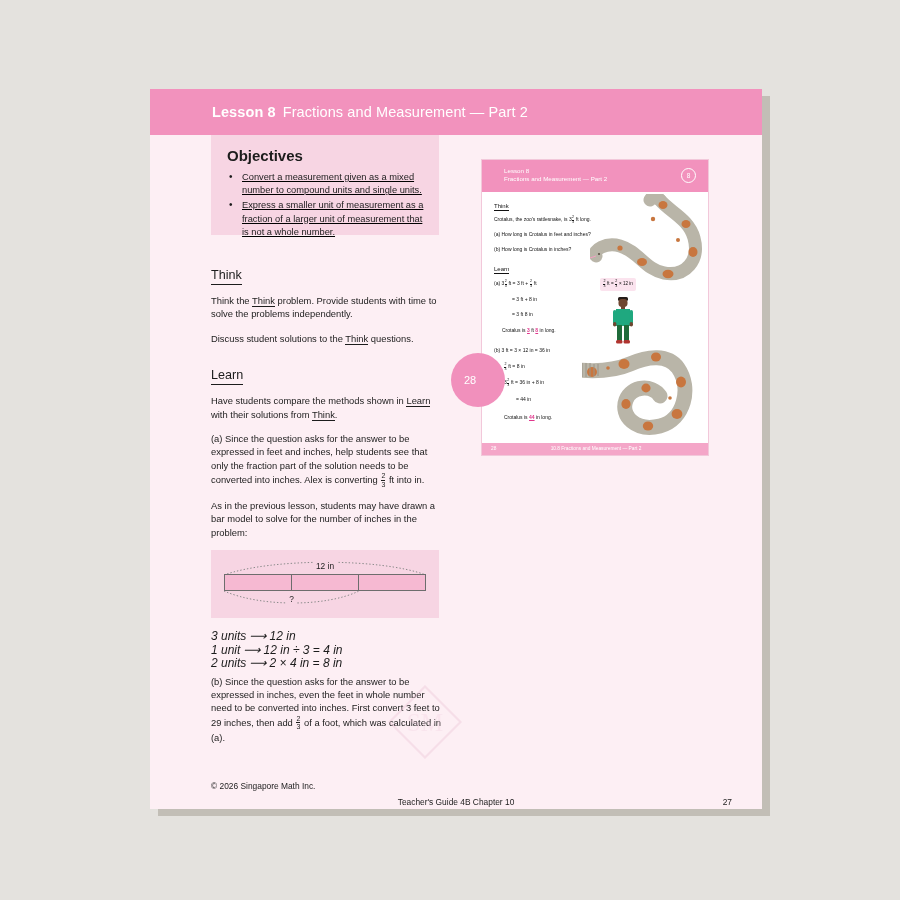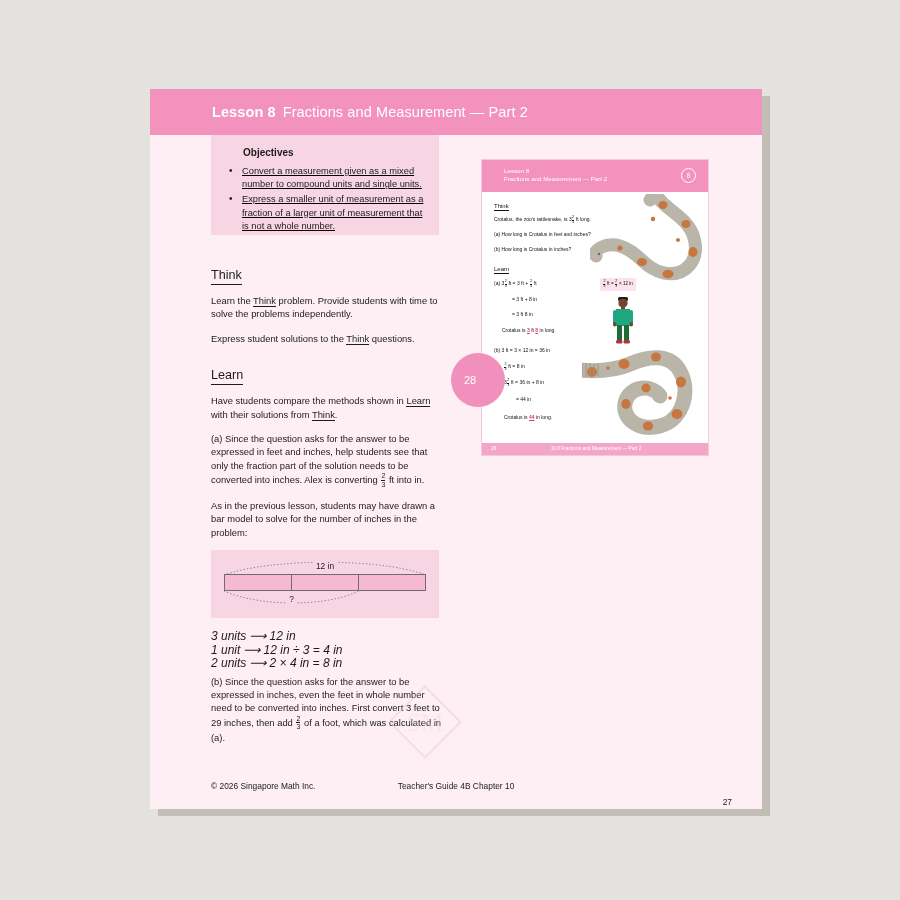--- a/index.html
+++ b/index.html
@@ -41,22 +41,22 @@
 
   
   .objectives {
     position: absolute; left: 61px; top: 46px;
     width: 228px; height: 100px;
     background: #f7d5e3;
     box-sizing: border-box;
     padding: 12px 14px 10px 16px;
   }
   .objectives h3 {
-    margin: 0 0 7px 16px;
-    font-size: 10px;
+    margin: 0 0 7px 0;
+    font-size: 15px;
     font-weight: bold;
     color: #1c1c1c;
   }
   .objectives ul { margin: 0; padding: 0; list-style: none; text-decoration: underline; }
   .objectives li {
     position: relative;
     font-size: 9.3px;
     line-height: 13.2px;
     color: #1c1c1c;
     padding-left: 15px;
@@ -221,21 +221,21 @@
   }
 
   
   .page-footer {
     position: absolute; left: 0; bottom: 14px;
     width: 612px; height: 14px;
     font-size: 8.4px;
     color: #1c1c1c;
   }
   .pf-left { position: absolute; left: 61px; top: 0; }
-  .pf-center { position: absolute; left: 0; right: 0; top: 0; text-align: center; }
+  .pf-center { position: absolute; left: 0; right: 0; top: 16px; text-align: center; }
   .pf-right { position: absolute; right: 30px; top: 16px; }
 
   
   .watermark {
     position: absolute; left: 238px; top: 596px;
     width: 74px; height: 74px;
     opacity: .30;
     z-index: 2;
     pointer-events: none;
   }
@@ -260,25 +260,25 @@
         <li>Convert a measurement given as a mixed number to compound units and single units.</li>
         <li>Express a smaller unit of measurement as a fraction of a larger unit of measurement that is not a whole number.</li>
       </ul>
     </div>
 
     <div class="col-left">
 
       <div class="sect-head">Think</div>
 
       <p class="body-p">
-        <span>Learn the </span><span class="uline">Think</span><span> problem. Provide students with time to solve the problems independently.</span>
+        <span>Think the </span><span class="uline">Think</span><span> problem. Provide students with time to solve the problems independently.</span>
       </p>
 
       <p class="body-p">
-        <span>Express student solutions to the </span><span class="uline">Think</span><span> questions.</span>
+        <span>Discuss student solutions to the </span><span class="uline">Think</span><span> questions.</span>
       </p>
 
       <div class="gap-lg"></div>
 
       <div class="sect-head">Learn</div>
 
       <p class="body-p">
         <span>Have students compare the methods shown in </span><span class="uline">Learn</span><span> with their solutions from </span><span class="uline">Think</span><span>.</span>
       </p>
 

